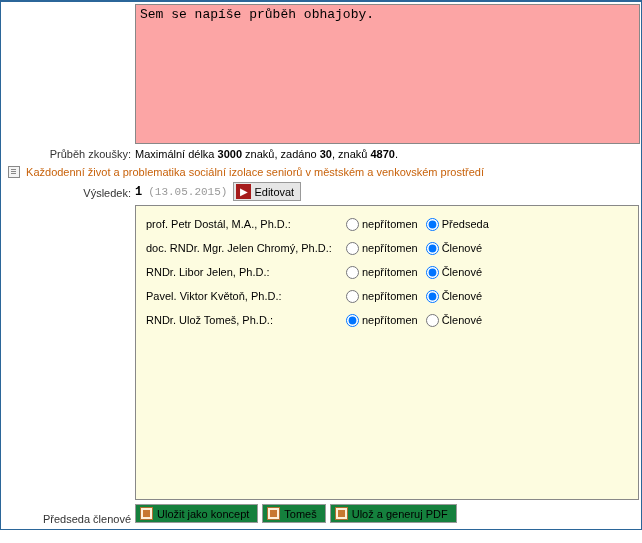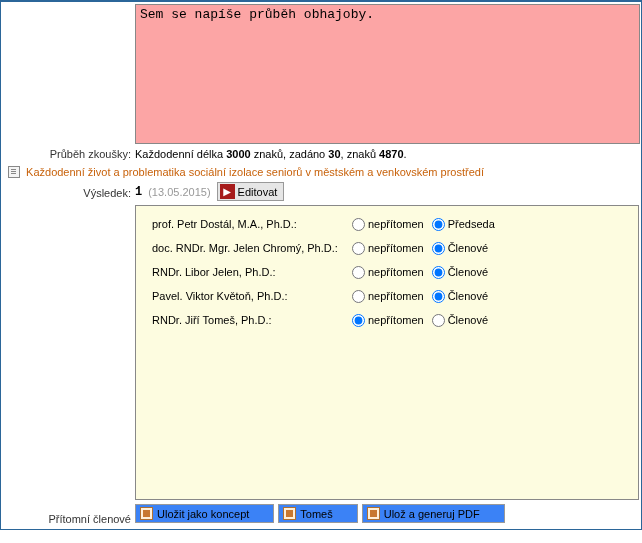--- a/index.html
+++ b/index.html
@@ -70,21 +70,21 @@
     display: flex;
     align-items: center;
     gap: 6px;
   }
   .result-num {
     font-weight: bold;
     font-family: "Courier New", monospace;
     font-size: 12px;
   }
   .result-date {
-    font-family: Liberation Sans, sans-serif;
+    font-family: Liberation Mono, monospace;
     color: #999;
   }
   .edit-btn {
     display: inline-flex;
     align-items: center;
     gap: 3px;
     background: #e6e6e6;
     border: 1px solid #999;
     padding: 1px 6px 1px 2px;
     cursor: pointer;
@@ -100,21 +100,21 @@
     font-size: 10px;
     line-height: 15px;
     text-align: center;
     vertical-align: middle;
   }
   .members-box {
     width: 504px;
     min-height: 295px;
     background: #fdfce0;
     border: 1px solid #888;
-    padding: 6px 16px;
+    padding: 6px 10px;
   }
   .member-row {
     display: flex;
     align-items: center;
     height: 24px;
   }
   .member-name {
     width: 200px;
     flex-shrink: 0;
   }
@@ -126,23 +126,23 @@
   .member-opt input { margin: 0 3px 0 0; }
   .btn-row {
     display: flex;
     gap: 4px;
     padding: 4px 0 4px 0;
   }
   .sbtn {
     display: inline-flex;
     align-items: center;
     gap: 4px;
-    background: #3b82f6;
+    background: #15803d;
     border: 1px solid #999;
-    padding: 2px 24px 2px 4px;
+    padding: 2px 8px 2px 4px;
     cursor: pointer;
     font-family: Verdana, Arial, sans-serif;
     font-size: 11px;
     color: #000;
   }
   .sbtn .sbicon {
     display: inline-block;
     width: 13px;
     height: 13px;
     background: #fff0d9;
@@ -160,21 +160,21 @@
 </head>
 <body>
 
 <div class="container">
 
   <div class="row">
     <div class="label-cell">Průběh zkoušky:</div>
     <div class="content-cell">
       <textarea class="exam-course" style="">Sem se napíše průběh obhajoby.</textarea>
       <div class="maxlen">
-        <span>Každodenní délka </span><b>3000</b><span> znaků, zadáno </span><b>30</b><span>, znaků </span><b>4870</b><span>.</span>
+        <span>Maximální délka </span><b>3000</b><span> znaků, zadáno </span><b>30</b><span>, znaků </span><b>4870</b><span>.</span>
       </div>
     </div>
   </div>
 
   <div class="row">
     <div class="content-cell">
       <span class="doc-icon"></span>
       <a href="#" class="thesis-link">Každodenní život a problematika sociální izolace seniorů v městském a venkovském prostředí</a>
     </div>
   </div>
@@ -187,21 +187,21 @@
         <span class="result-date">(13.05.2015)</span>
         <button class="edit-btn">
           <span class="ebicon">▶</span>
           <span>Editovat</span>
         </button>
       </div>
     </div>
   </div>
 
   <div class="row">
-    <div class="label-cell">Přítomní členové</div>
+    <div class="label-cell">Předseda členové</div>
     <div class="content-cell">
       <div class="members-box" id="members-box">
           <div class="member-row">
             <div class="member-name">prof. Petr Dostál, M.A., Ph.D.:</div>
             <label class="member-opt">
               <input type="radio" name="mem0" style="">
               <span>nepřítomen</span>
             </label>
             <label class="member-opt">
               <input type="radio" name="mem0" checked="" style="">
@@ -235,21 +235,21 @@
             <label class="member-opt">
               <input type="radio" name="mem3" style="">
               <span>nepřítomen</span>
             </label>
             <label class="member-opt">
               <input type="radio" name="mem3" checked="" style="">
               <span>Členové</span>
             </label>
           </div>
           <div class="member-row">
-            <div class="member-name">RNDr. Jiří Tomeš, Ph.D.:</div>
+            <div class="member-name">RNDr. Ulož Tomeš, Ph.D.:</div>
             <label class="member-opt">
               <input type="radio" name="mem4" checked="" style="">
               <span>nepřítomen</span>
             </label>
             <label class="member-opt">
               <input type="radio" name="mem4" style="">
               <span>Členové</span>
             </label>
           </div>
         </div>

